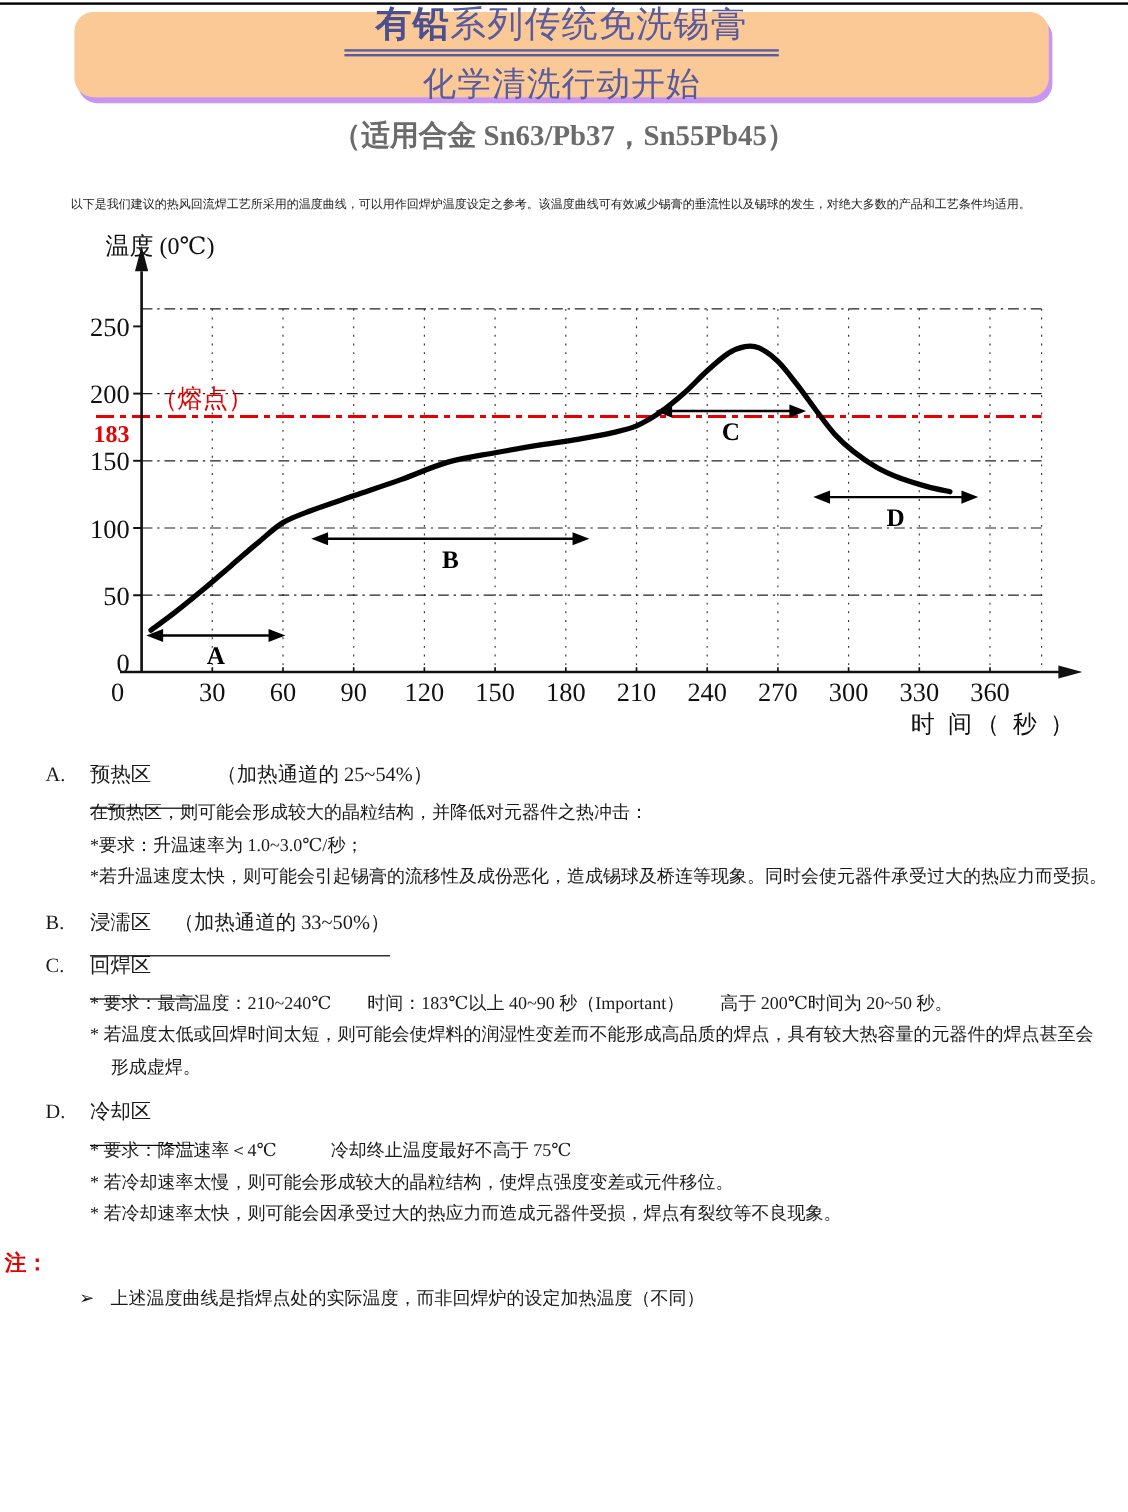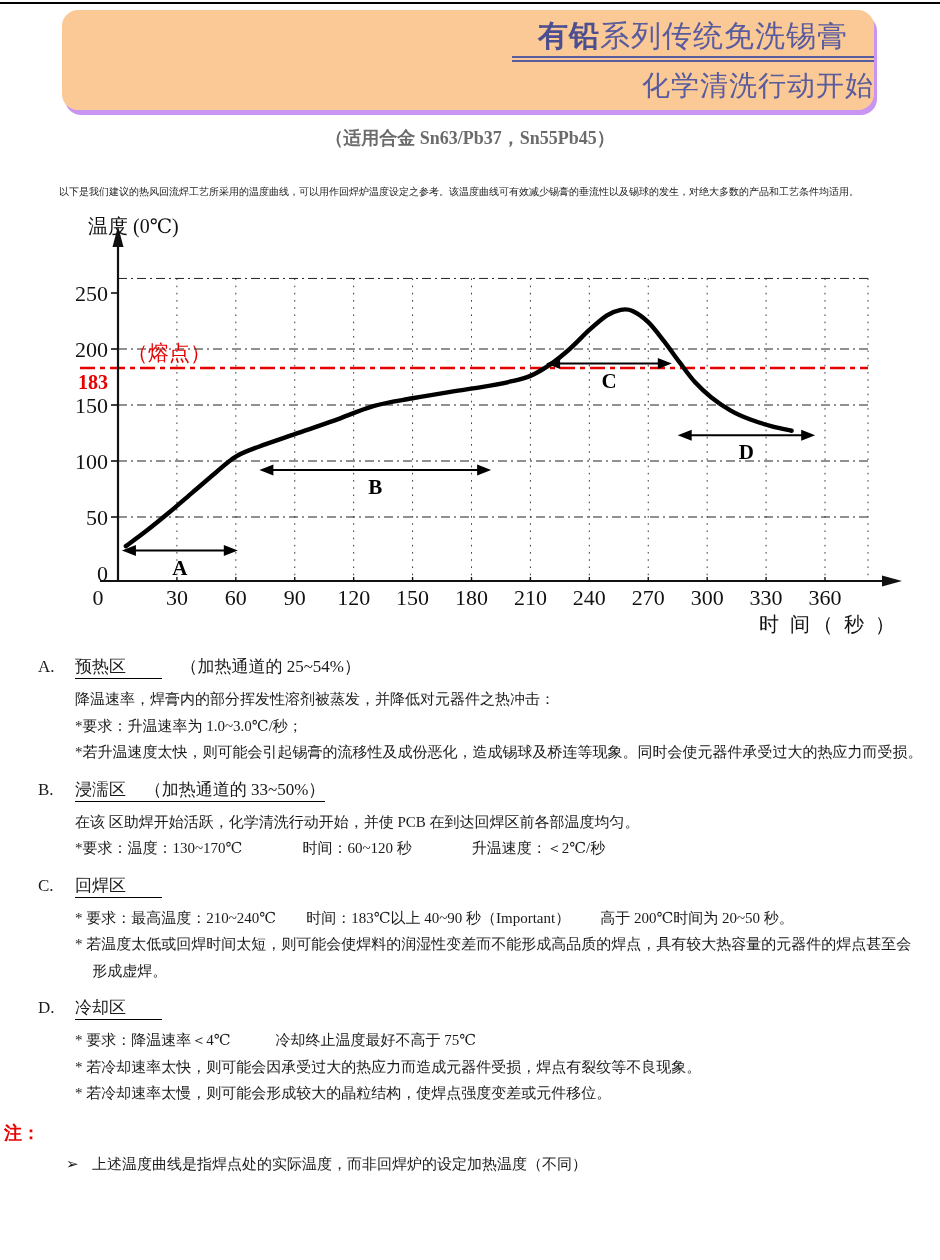--- a/index.html
+++ b/index.html
@@ -4,44 +4,44 @@
 <style>
   html,body{margin:0;padding:0;}
   body{
     width:940px;height:1260px;overflow:hidden;background:#ffffff;
     font-family:"Liberation Serif","DejaVu Serif",serif;color:#1a1a1a;
     position:relative;
   }
   .top-rule{border-top:2px solid #000;width:100%;margin-top:2px;}
   
   .title-box{
-    margin:6px 0 0 62px;width:812px;height:100px;border-radius:16px;
+    margin:6px 0 0 62px;width:812px;height:71px;border-radius:16px;
     background:#FBC996;box-shadow:3px 5px 0 0 #C896F2;
-    display:flex;flex-direction:column;align-items:flex-end;justify-content:center;
+    display:flex;flex-direction:column;align-items:center;justify-content:center;
   }
   .title-line1{
     font-size:30px;color:#585B9E;letter-spacing:1px;
     border-bottom:6px double #585B9E;padding:0 26px 3px 26px;line-height:34px;
   }
   .title-line1 .t-bold{font-weight:bold;color:#4B4E8F;}
   .title-line2{font-size:28px;color:#585B9E;margin-top:8px;line-height:32px;letter-spacing:1px;}
-  .subtitle{width:940px;text-align:center;margin-top:16px;font-size:18px;font-weight:bold;color:#6B6B6B;}
+  .subtitle{width:940px;text-align:center;margin-top:16px;font-size:24px;font-weight:bold;color:#6B6B6B;}
   
   .intro{margin:28px 16px 0 38px;font-size:10px;line-height:27px;text-indent:2.1em;white-space:pre-wrap;}
   
   .chart-wrap{position:relative;height:430px;margin-top:8px;}
   .chart-ylabel{position:absolute;left:88px;top:0px;font-size:20px;color:#111;}
   .chart-wrap svg{position:absolute;left:0;top:0;}
   svg text{font-family:"Liberation Serif","DejaVu Serif",serif;}
   
   .sections{margin:0 14px 0 38px;}
   .section{margin-top:11px;}
   .sec-heading{font-size:17px;line-height:25px;}
   .sec-label{display:inline-block;width:37px;}
-  .underlined{border-bottom:1.5px solid #000;padding-bottom:2px;margin-top:46px;}
+  .underlined{border-bottom:1.5px solid #000;padding-bottom:18px;margin-top:46px;}
   .pad-after{padding-right:2.1em;}
   .gap{display:inline-block;width:1.1em;}
   .sec-body{margin:7px 0 0 37px;font-size:15px;line-height:26.5px;}
   .sec-line{white-space:pre-wrap;padding-left:1.15em;text-indent:-1.15em;}
   
   .notes{margin:14px 14px 0 4px;}
   .notes-label{color:#E60000;font-weight:bold;font-size:18px;line-height:24px;}
   .note-item{display:flex;margin:6px 0 0 62px;font-size:15px;line-height:27px;}
   .note-bullet{width:26px;flex:0 0 26px;color:#111;font-size:15px;}
   .note-text{white-space:pre-wrap;flex:1;}
@@ -145,54 +145,50 @@
     </svg>
 </div>
 
 <div class="sections">
 
   <div class="section">
     <div class="sec-heading">
       <span class="sec-label">A.</span><span class="underlined pad-after">预热区</span><span class="gap"></span><span>（加热通道的 25~54%）</span>
     </div>
     <div class="sec-body">
-      <div class="sec-line">降温速率，焊膏内的部分挥发性溶剂被蒸发，并降低对元器件之热冲击：</div>
+      <div class="sec-line">在预热区，则可能会形成较大的晶粒结构，并降低对元器件之热冲击：</div>
       <div class="sec-line">*要求：升温速率为 1.0~3.0℃/秒；</div>
       <div class="sec-line">*若升温速度太快，则可能会引起锡膏的流移性及成份恶化，造成锡球及桥连等现象。同时会使元器件承受过大的热应力而受损。</div>
     </div>
   </div>
 
   <div class="section">
     <div class="sec-heading">
       <span class="sec-label">B.</span><span class="underlined"><span>浸濡区</span><span class="gap"></span><span>（加热通道的 33~50%）</span></span>
-    </div>
-    <div class="sec-body">
-      <div class="sec-line">在该 区助焊开始活跃，化学清洗行动开始，并使 PCB 在到达回焊区前各部温度均匀。</div>
-      <div class="sec-line">*要求：温度：130~170℃　　　　时间：60~120 秒　　　　升温速度：＜2℃/秒</div>
     </div>
   </div>
 
   <div class="section">
     <div class="sec-heading">
       <span class="sec-label">C.</span><span class="underlined pad-after">回焊区</span>
     </div>
     <div class="sec-body">
       <div class="sec-line">* 要求：最高温度：210~240℃　　时间：183℃以上 40~90 秒（Important）　　高于 200℃时间为 20~50 秒。</div>
       <div class="sec-line">* 若温度太低或回焊时间太短，则可能会使焊料的润湿性变差而不能形成高品质的焊点，具有较大热容量的元器件的焊点甚至会形成虚焊。</div>
     </div>
   </div>
 
   <div class="section">
     <div class="sec-heading">
       <span class="sec-label">D.</span><span class="underlined pad-after">冷却区</span>
     </div>
     <div class="sec-body">
       <div class="sec-line">* 要求：降温速率＜4℃　　　冷却终止温度最好不高于 75℃</div>
+      <div class="sec-line">* 若冷却速率太慢，则可能会形成较大的晶粒结构，使焊点强度变差或元件移位。</div>
       <div class="sec-line">* 若冷却速率太快，则可能会因承受过大的热应力而造成元器件受损，焊点有裂纹等不良现象。</div>
-      <div class="sec-line">* 若冷却速率太慢，则可能会形成较大的晶粒结构，使焊点强度变差或元件移位。</div>
     </div>
   </div>
 
 </div>
 
 <div class="notes">
   <div class="notes-label">注：</div>
   <div class="note-item">
     <span class="note-bullet">➢</span>
     <span class="note-text">上述温度曲线是指焊点处的实际温度，而非回焊炉的设定加热温度（不同）</span>

